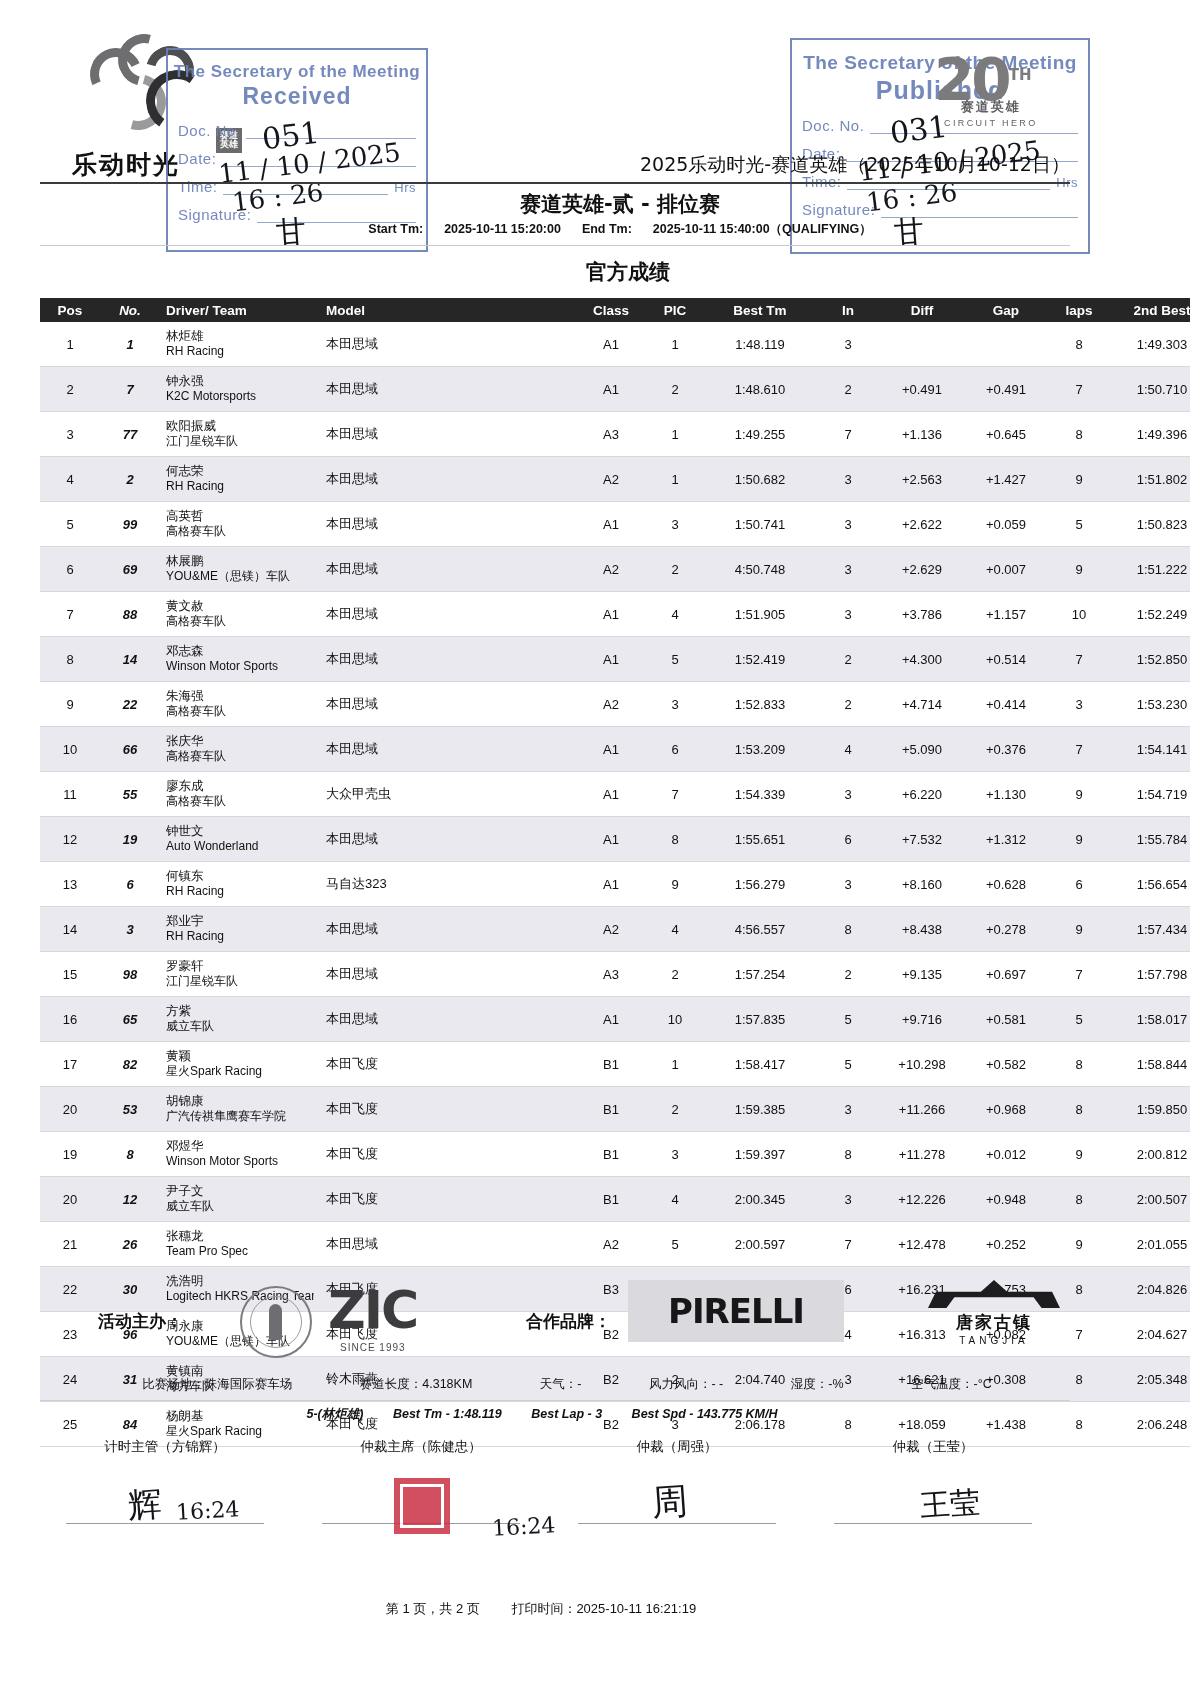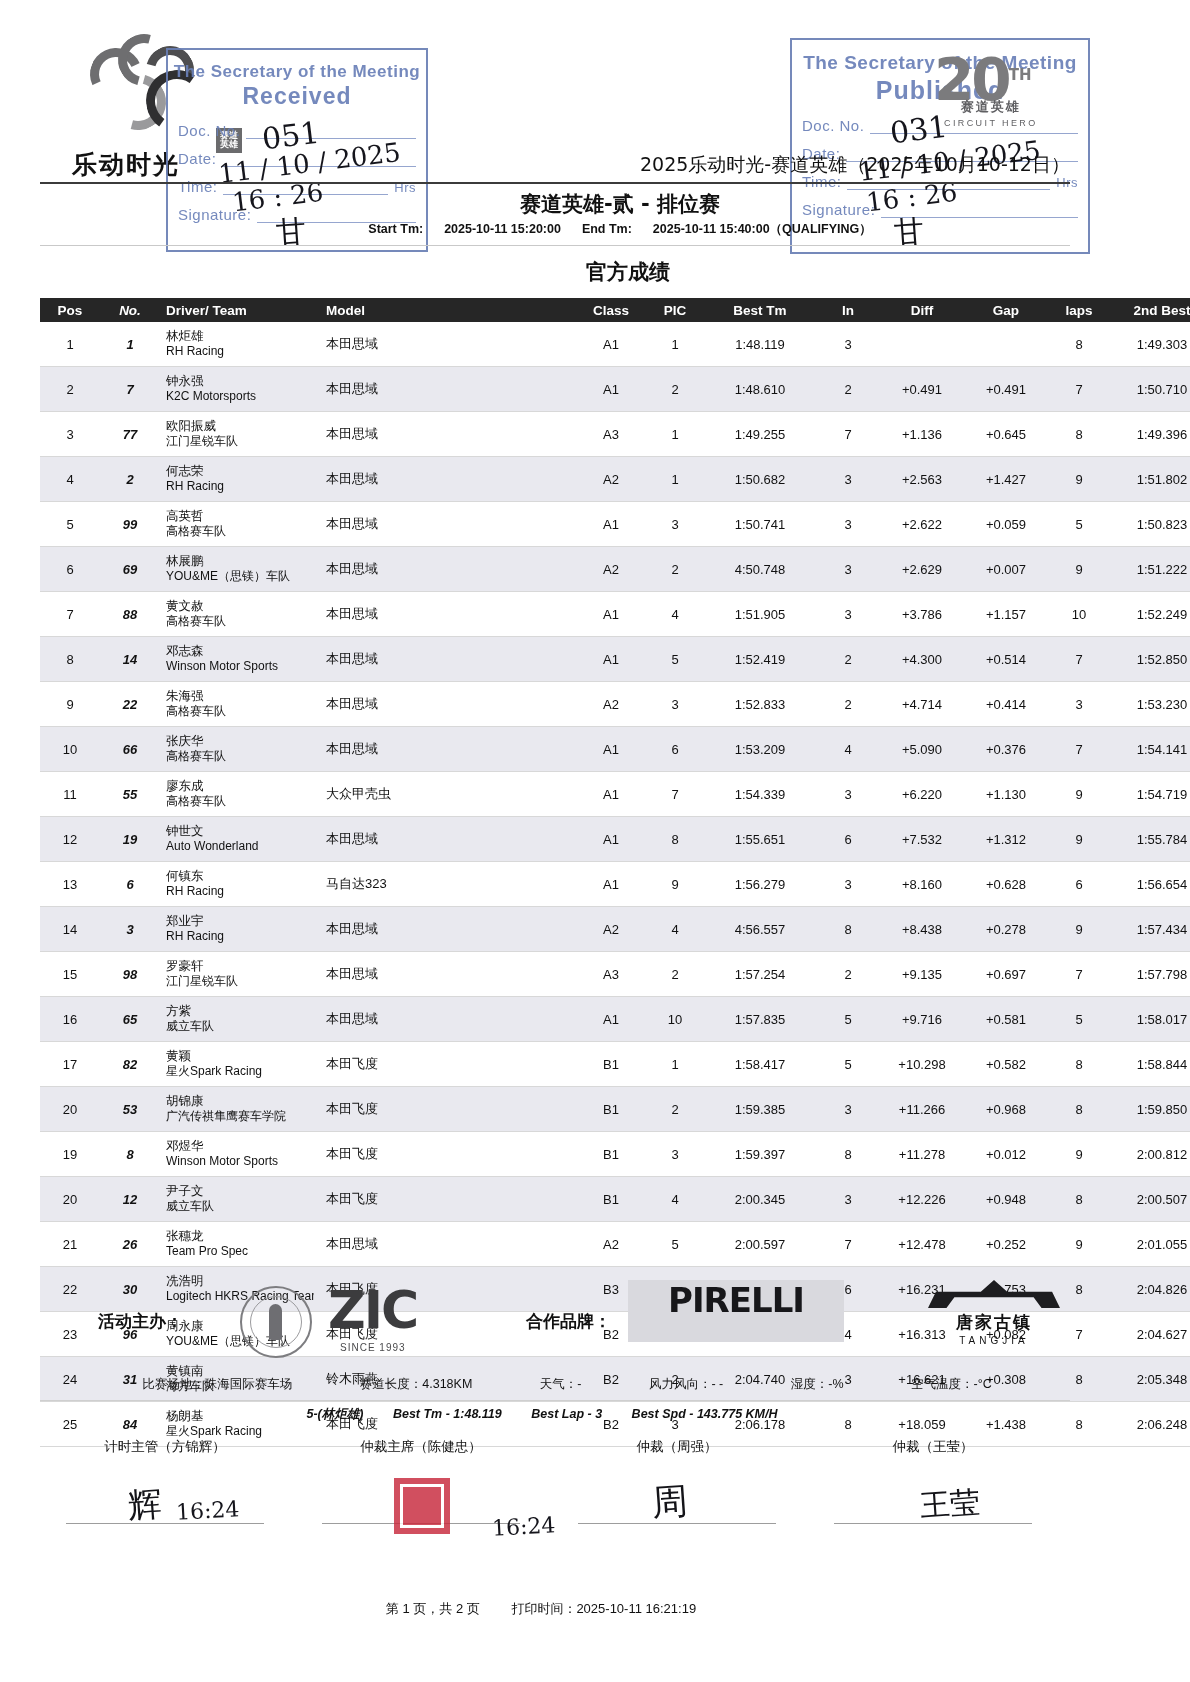--- a/index.html
+++ b/index.html
@@ -164,21 +164,21 @@
     position:absolute;left:288px;top:10px;
     font-family:"DejaVu Sans",sans-serif;font-weight:bold;
     font-size:52px;letter-spacing:-2px;color:#3c3c3e;
   }
   .zic-since{
     position:absolute;left:300px;top:72px;font-size:10px;
     letter-spacing:1px;color:#4a4a4c;
   }
   .pirelli{
     position:absolute;left:588px;top:10px;width:216px;height:62px;
-    background:#d9d9de;display:flex;justify-content:center;
+    background:#d9d9de;display:flex;align-items:center;justify-content:center;
   }
   .pirelli-txt{
     font-family:"DejaVu Sans",sans-serif;font-weight:bold;font-size:34px;
     color:#17171a;letter-spacing:-1px;
   }
   .tangjia{position:absolute;left:884px;top:10px;width:140px;text-align:center;}
   .tj-roof{
     width:132px;height:28px;margin:0 auto;background:#1d1d20;
     clip-path:polygon(0% 100%,6% 42%,40% 42%,50% 0%,60% 42%,94% 42%,100% 100%,
                       86% 100%,80% 62%,20% 62%,14% 100%);

